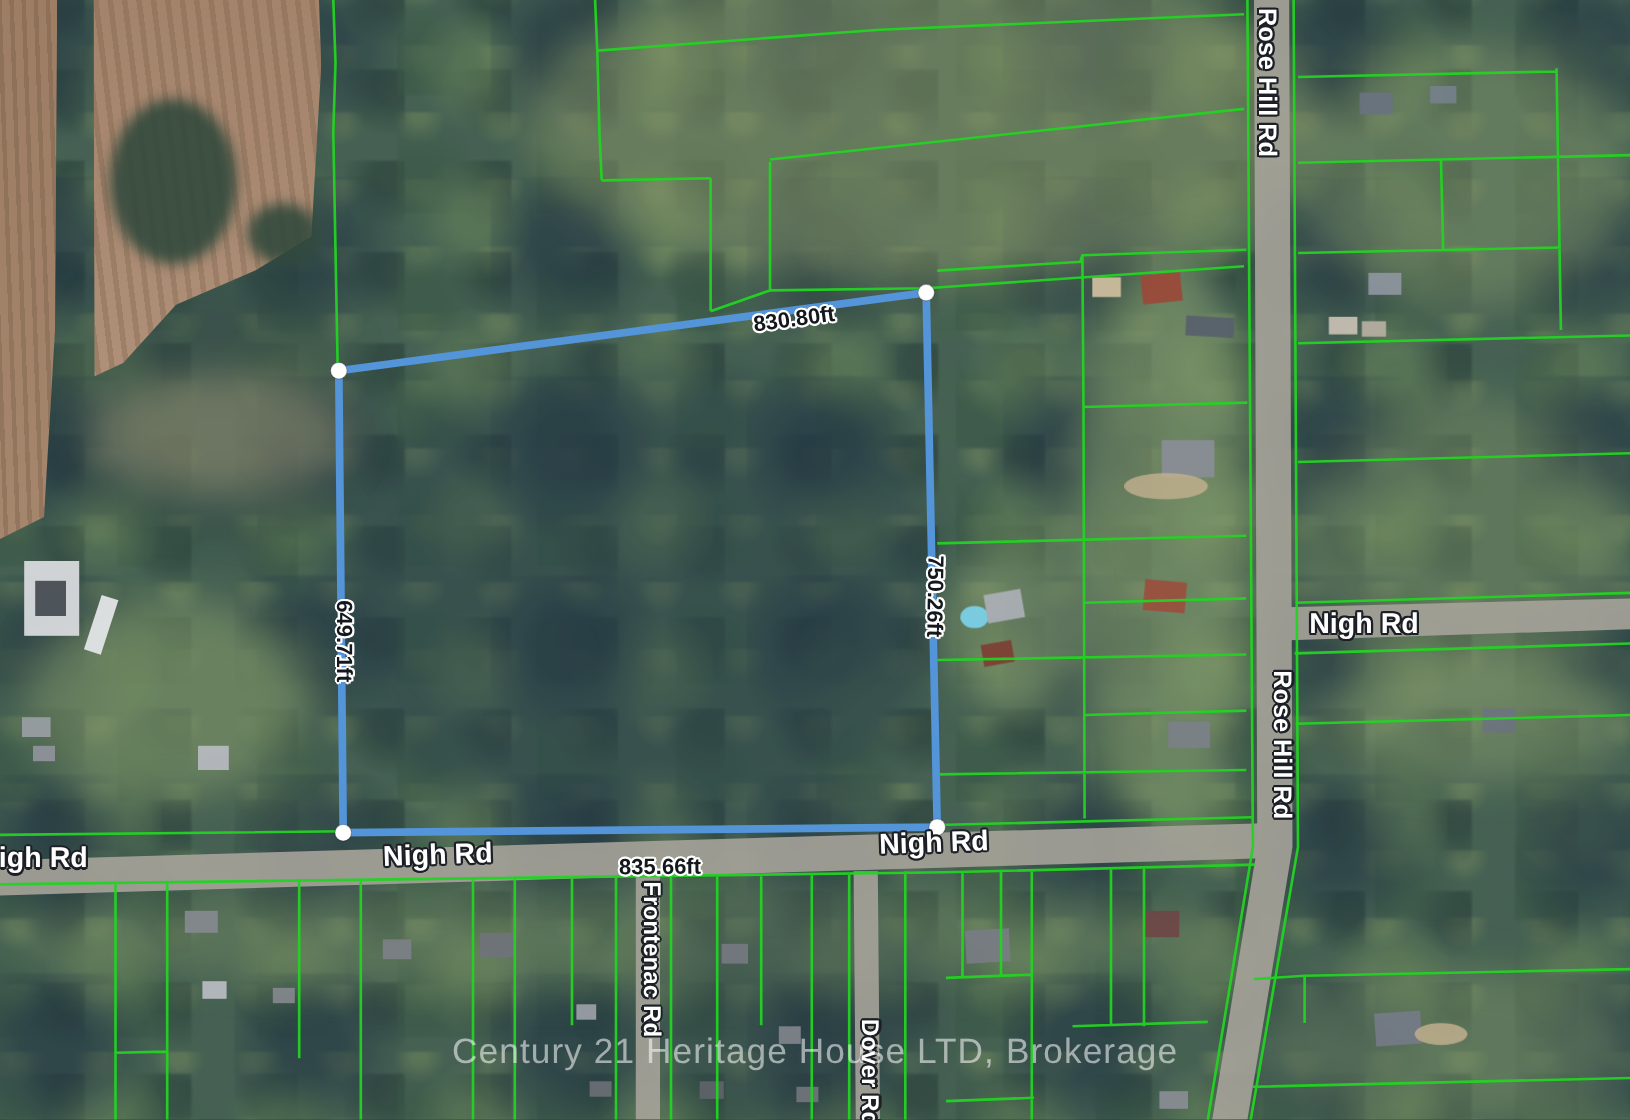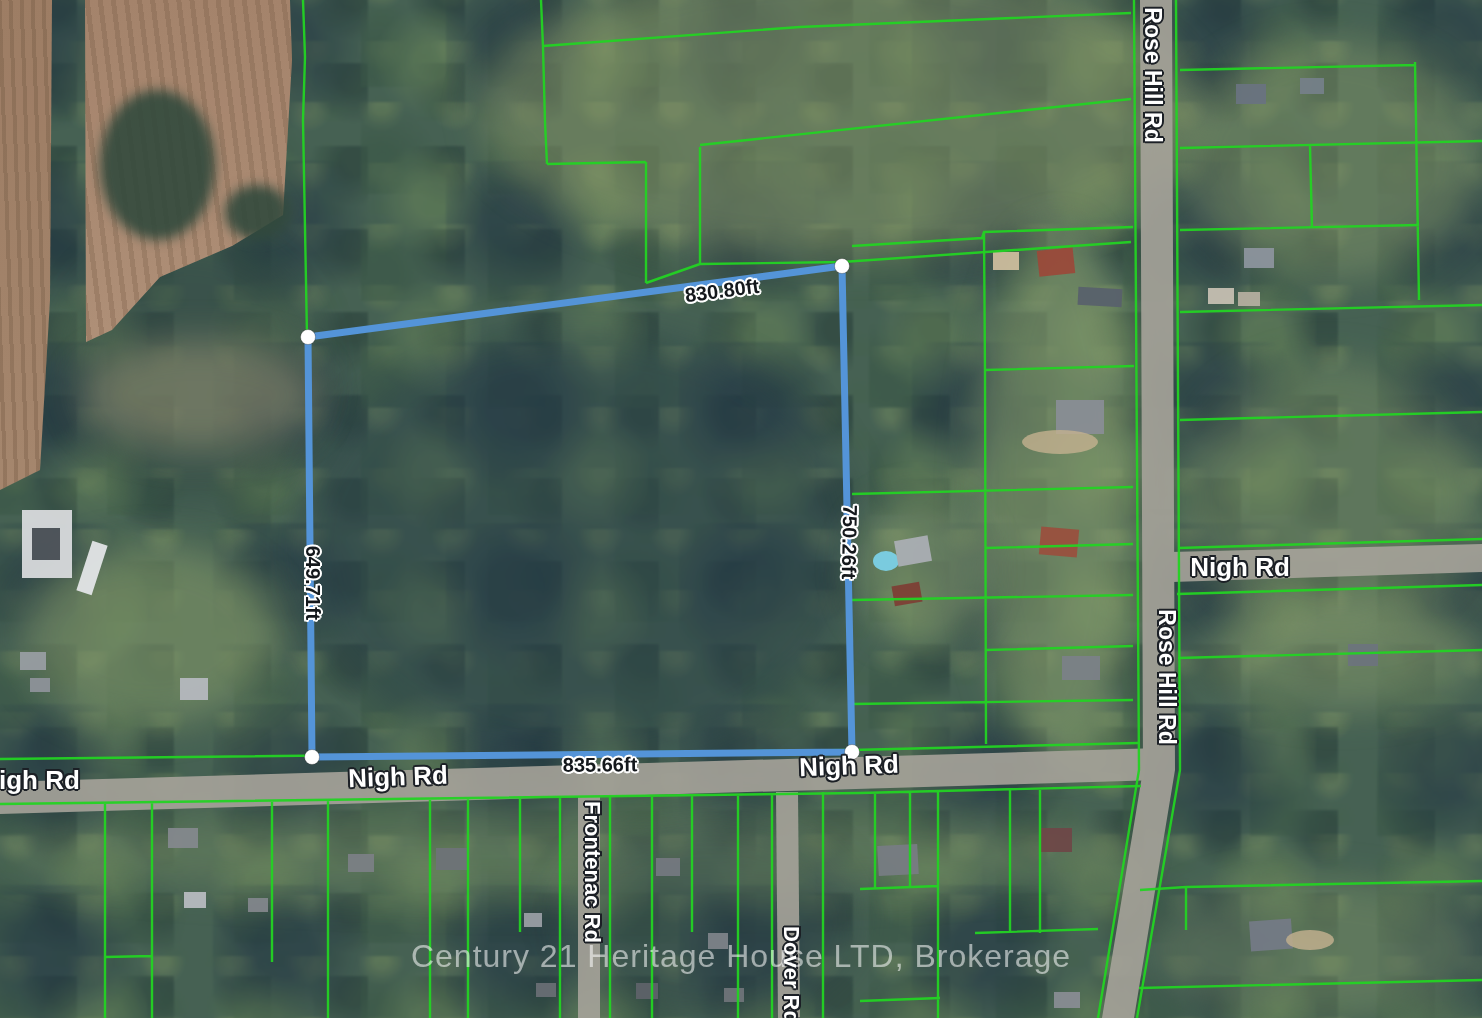--- a/index.html
+++ b/index.html
@@ -203,21 +203,21 @@
       <polygon class="boundary" points="308,337 842,266 852,752 312,757"></polygon>
       <circle class="vertex" cx="308" cy="337" r="7.5"></circle>
       <circle class="vertex" cx="842" cy="266" r="7.5"></circle>
       <circle class="vertex" cx="852" cy="752" r="7.5"></circle>
       <circle class="vertex" cx="312" cy="757" r="7.5"></circle>
     </g>
   </svg>
 
   <div class="lbl meas-label" style="left:722px;top:291px;transform:translate(-50%,-50%) rotate(-7.6deg);">830.80ft</div>
   <div class="lbl meas-label" style="left:849px;top:542px;transform:translate(-50%,-50%) rotate(91deg);">750.26ft</div>
-  <div class="lbl meas-label" style="left:600px;top:765px;transform:translate(-50%,-50%) rotate(-0.5deg);">835.66ft</div>
+  <div class="lbl meas-label" style="left:600px;top:789px;transform:translate(-50%,-50%) rotate(-0.5deg);">835.66ft</div>
   <div class="lbl meas-label" style="left:312px;top:583px;transform:translate(-50%,-50%) rotate(90deg);">649.71ft</div>
 
   <div class="lbl road-label" style="left:1152px;top:75px;font-size:23px;transform:translate(-50%,-50%) rotate(90deg);">Rose Hill Rd</div>
   <div class="lbl road-label" style="left:1166px;top:677px;font-size:23px;transform:translate(-50%,-50%) rotate(90deg);">Rose Hill Rd</div>
   <div class="lbl road-label" style="left:30px;top:780px;font-size:26px;">Nigh Rd</div>
   <div class="lbl road-label" style="left:398px;top:777px;font-size:26px;transform:translate(-50%,-50%) rotate(-2deg);">Nigh Rd</div>
   <div class="lbl road-label" style="left:849px;top:766px;font-size:26px;transform:translate(-50%,-50%) rotate(-2deg);">Nigh Rd</div>
   <div class="lbl road-label" style="left:1240px;top:567px;font-size:26px;">Nigh Rd</div>
   <div class="lbl road-label" style="left:592px;top:872px;font-size:22px;transform:translate(-50%,-50%) rotate(90deg);">Frontenac Rd</div>
   <div class="lbl road-label" style="left:791px;top:975px;font-size:22px;transform:translate(-50%,-50%) rotate(90deg);">Dover Rd</div>

